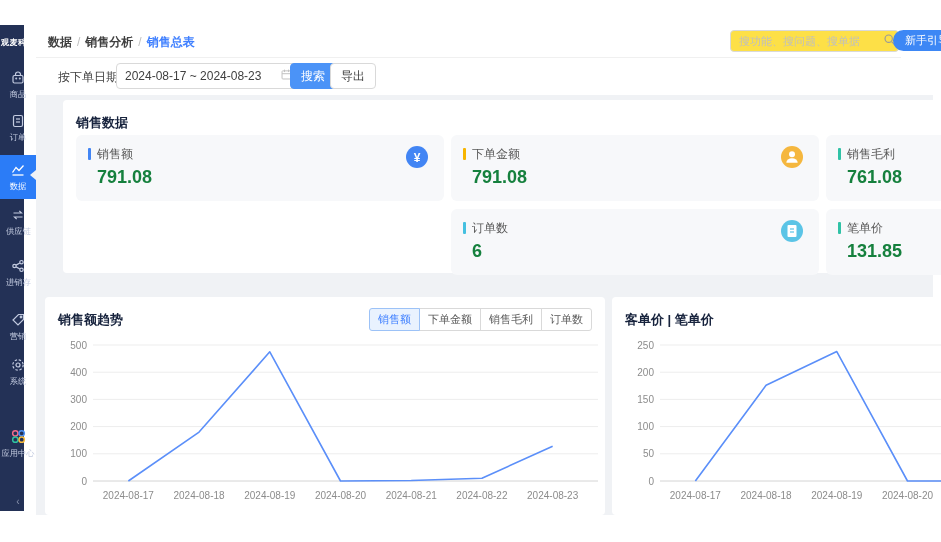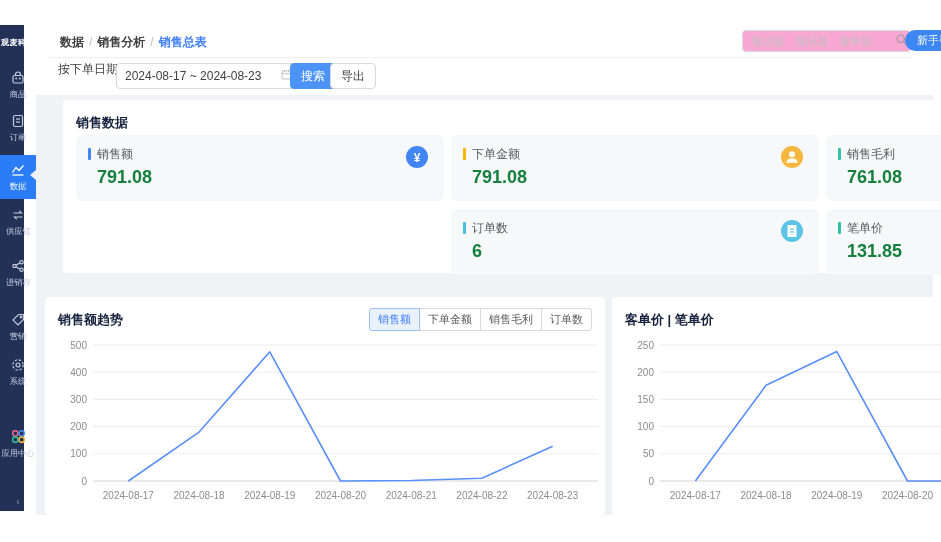--- a/index.html
+++ b/index.html
@@ -12,35 +12,35 @@
   .nav-item{position:absolute;left:0;width:36px;display:flex;flex-direction:column;align-items:center;
             color:#c3cbe0;cursor:pointer;}
   .nav-item svg{display:block;}
   .nav-label{font-size:9px;margin-top:2px;transform:scale(.92);white-space:nowrap;}
   .nav-item.active{background:#2b7cf7;color:#fff;padding-top:7px;height:37px;}
   .notch{position:absolute;right:0;top:15px;width:0;height:0;border:5px solid transparent;
          border-right:6px solid #f0f2f5;}
   .collapse{position:absolute;left:0;bottom:4px;width:36px;text-align:center;color:#8a94ad;
             font-size:10px;line-height:10px;cursor:pointer;}
   
-  .crumbbar{position:absolute;left:48px;top:25px;width:821px;height:32px;background:#fff;
+  .crumbbar{position:absolute;left:36px;top:25px;width:821px;height:32px;background:#fff;
             border-bottom:1px solid #f0f0f0;padding-left:44px;}
   .crumb{position:absolute;left:12px;top:9px;font-size:12px;color:#404040;font-weight:bold;}
   .crumb .sep{color:#bfbfbf;font-weight:normal;margin:0 5px;}
   .crumb .last{color:#4080ff;}
   .searchbox{position:absolute;left:694px;top:5px;width:155px;height:20px;border:1px solid #d9d9d9;
-             border-radius:4px;display:flex;align-items:center;padding:0 6px;background:#f9a8d4;}
+             border-radius:4px;display:flex;align-items:center;padding:0 6px;background:#fde047;}
   .searchbox input{border:none;outline:none;flex:1;font-size:11px;color:#333;background:transparent;
                    font-family:inherit;}
   .searchbox input::placeholder{color:#bfbfbf;}
   .guide-btn{position:absolute;left:857px;top:5px;height:21px;padding:0 12px;background:#3d87f5;
              color:#fff;font-size:11px;border:none;border-radius:11px;line-height:21px;cursor:pointer;
              font-family:inherit;white-space:nowrap;}
   .filterbar{position:absolute;left:36px;top:58px;width:905px;height:37px;background:#fff;}
-  .ftype{position:absolute;left:22px;top:3px;font-size:12px;color:#404040;display:flex;align-items:flex-start;gap:12px;cursor:pointer;}
+  .ftype{position:absolute;left:22px;top:11px;font-size:12px;color:#404040;display:flex;align-items:flex-start;gap:12px;cursor:pointer;}
   .dateinput{position:absolute;left:80px;top:5px;width:168px;height:24px;border:1px solid #d9d9d9;
              border-radius:4px;display:flex;align-items:center;padding:0 8px;font-size:12px;color:#404040;
              background:#fff;cursor:pointer;}
   .dateinput .dtext{flex:1;}
   .btn{position:absolute;top:5px;height:26px;padding:0 10px;font-size:12px;border-radius:4px;
        cursor:pointer;font-family:inherit;}
   .btn-primary{left:254px;background:#4b93f7;border:1px solid #4b93f7;color:#fff;}
   .btn-plain{left:294px;background:#fff;border:1px solid #d9d9d9;color:#404040;}
   
   .content-bg{position:absolute;left:36px;top:95px;width:897px;height:420px;background:#f0f2f5;}

